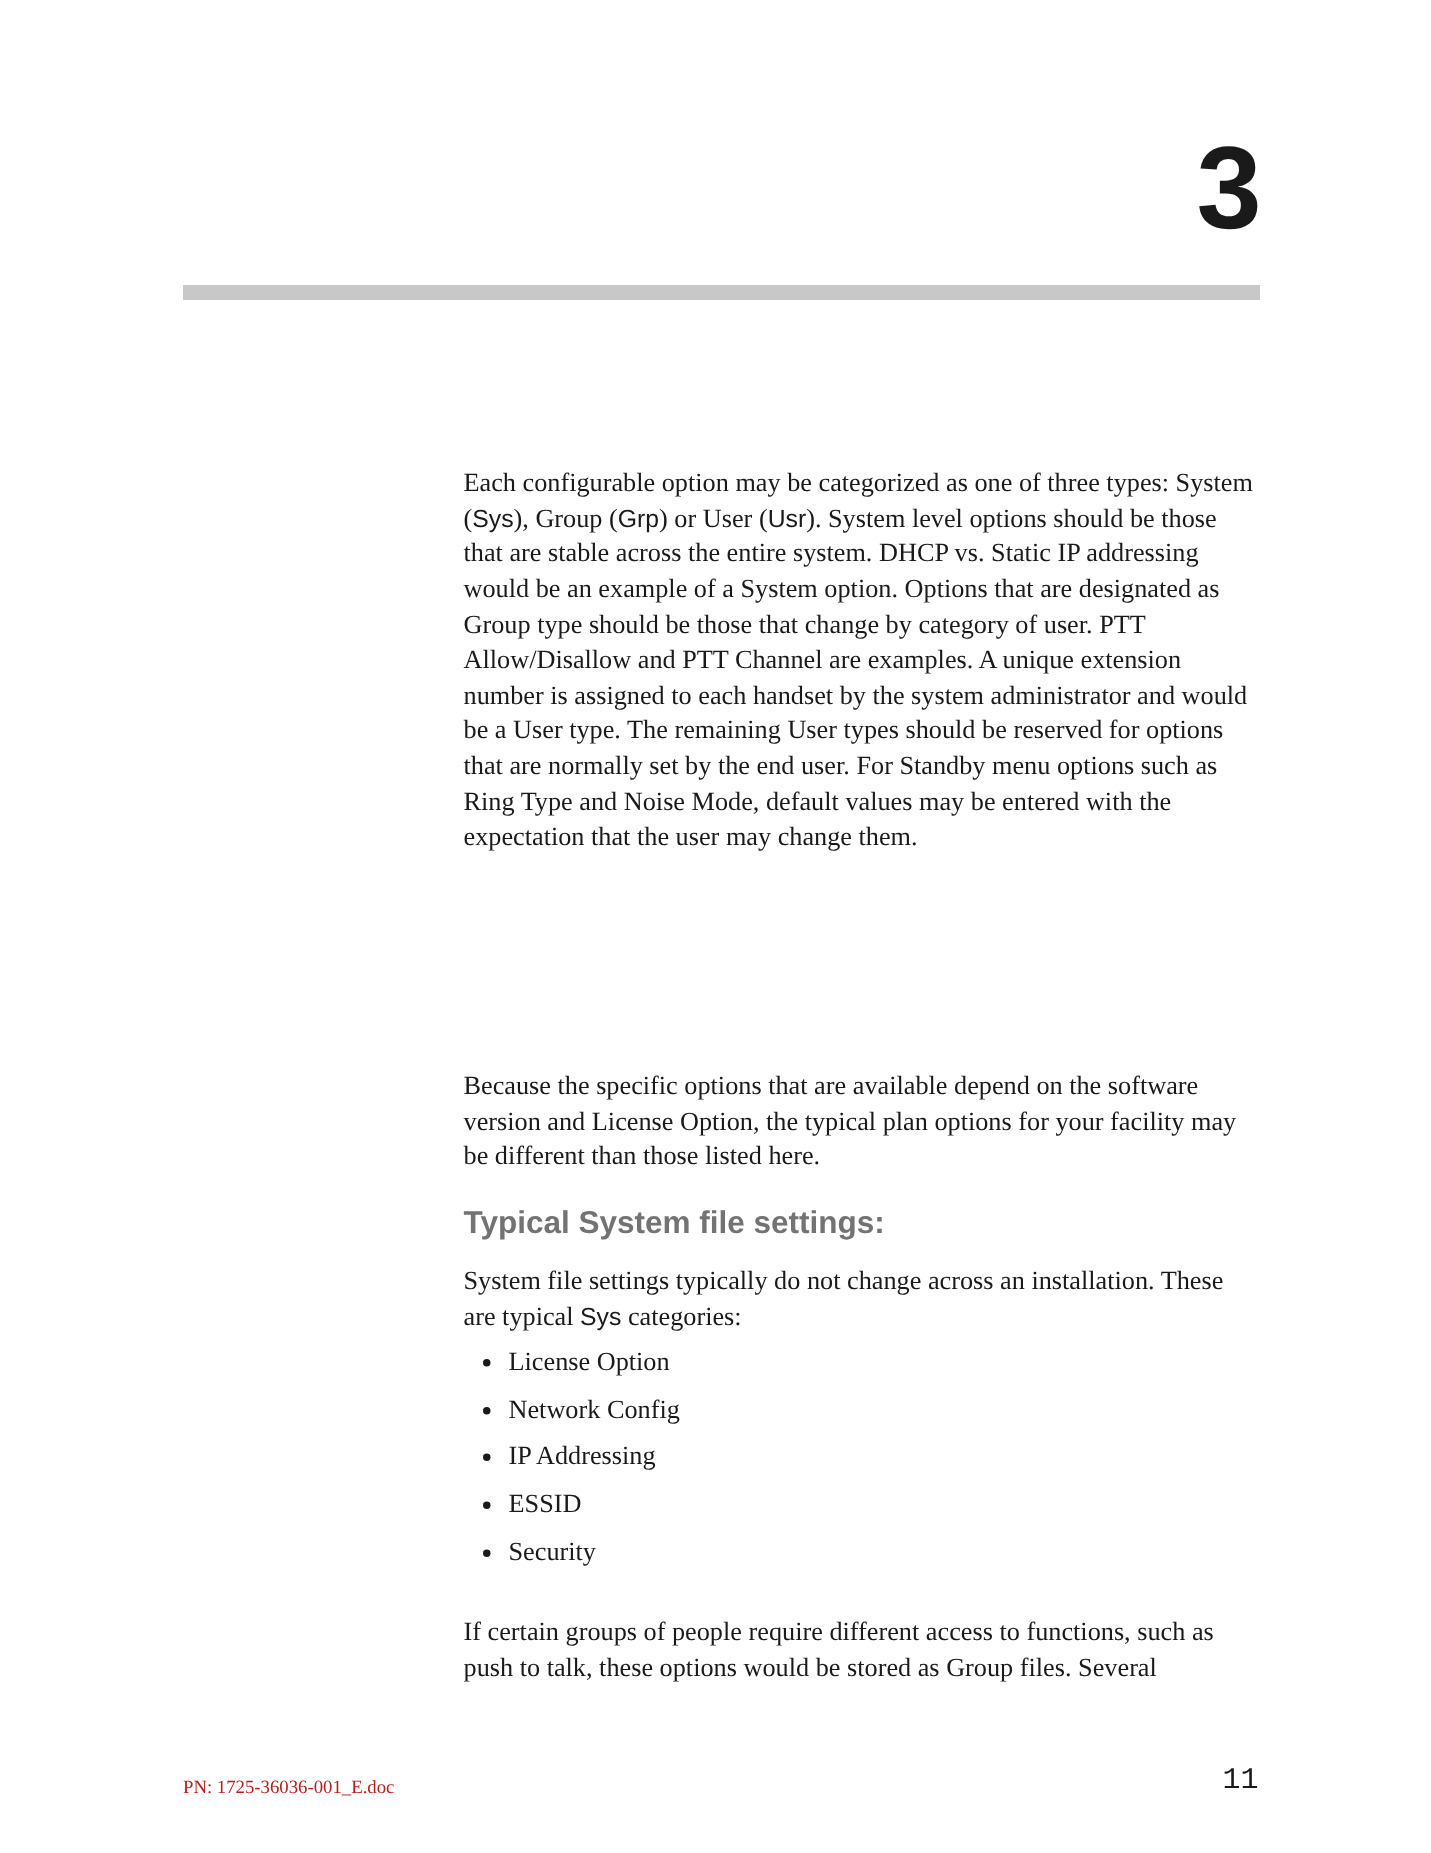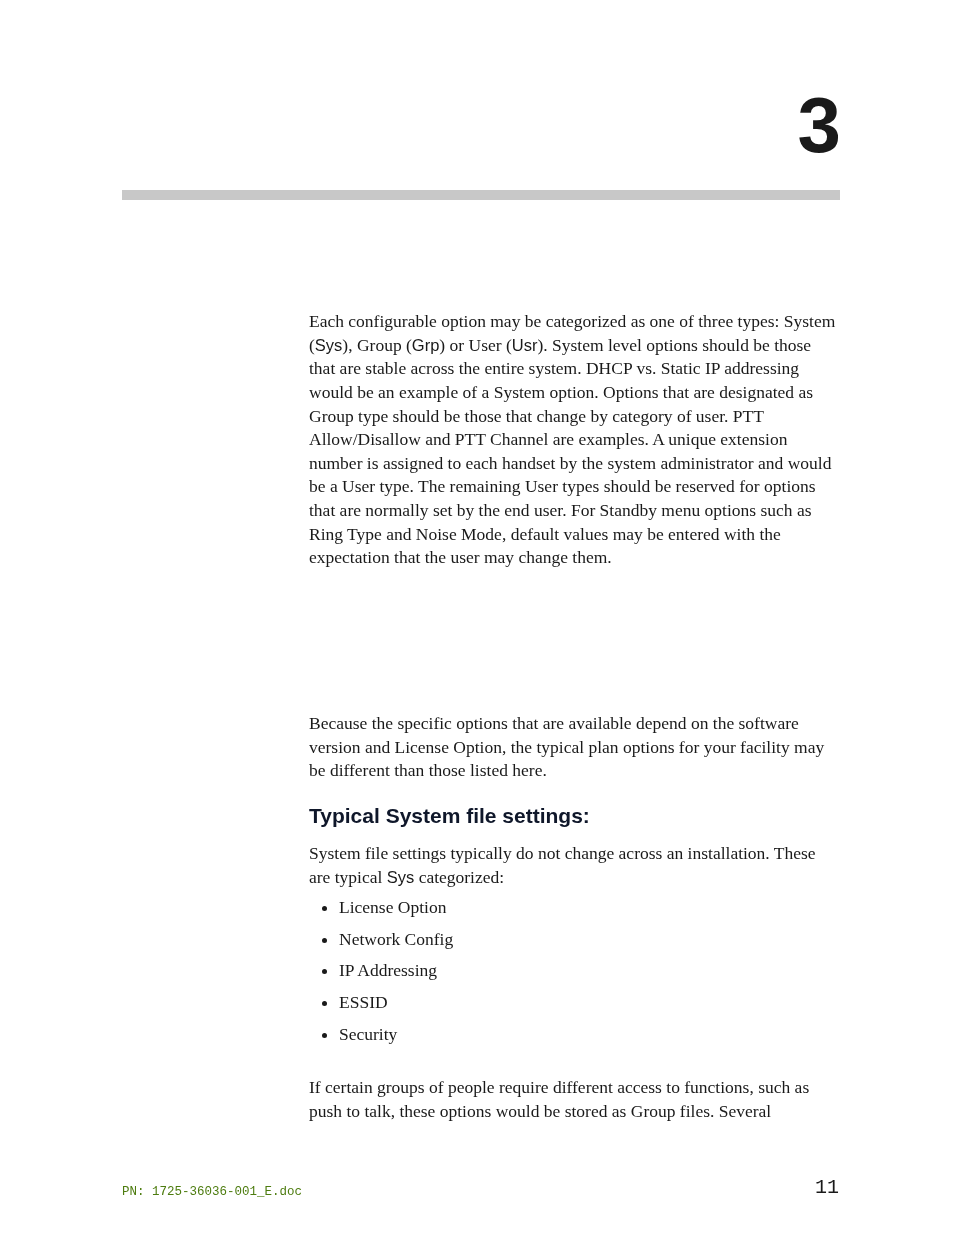--- a/index.html
+++ b/index.html
@@ -59,42 +59,42 @@
     font-size: 35px;
     font-weight: 700;
     color: #003a7a;
   }
   .h2.tcp { top: 640px; }
   .para2 { top: 712px; }
   .h3 {
     font-family: "Trebuchet MS", Arial, sans-serif;
     font-size: 21px;
     font-weight: 700;
-    color: #0f172a;
+    color: #737373;
   }
   .h3-sys { top: 802px; }
   .para3 { top: 842px; }
   ul.bullets {
     list-style: disc;
     padding-left: 30px;
     margin: 0;
   }
   ul.bullets li {
     margin-bottom: 8px;
   }
   .bullets-block { top: 896px; }
   .h3-grp { top: 1064px; }
   .para4 { top: 1076px; }
   .footer-left {
     position: absolute;
     bottom: 36px;
     left: 122px;
-    font-family: Liberation Mono, monospace;
+    font-family: Liberation Serif, serif;
     font-size: 12.5px;
-    color: #4d7c0f;
+    color: #b91c1c;
   }
   .footer-right {
     position: absolute;
     bottom: 36px;
     right: 115px;
     font-family: Liberation Mono, monospace;
     font-size: 20px;
   }
 </style>
 </head>
@@ -110,21 +110,21 @@
   <div class="body-col intro-para">
     <span>Each configurable option may be categorized as one of three types: System (</span><span class="inline-bold">Sys</span><span>), Group (</span><span class="inline-bold">Grp</span><span>) or User (</span><span class="inline-bold">Usr</span><span>). System level options should be those that are stable across the entire system. DHCP vs. Static IP addressing would be an example of a System option. Options that are designated as Group type should be those that change by category of user. PTT Allow/Disallow and PTT Channel are examples. A unique extension number is assigned to each handset by the system administrator and would be a User type. The remaining User types should be reserved for options that are normally set by the end user. For Standby menu options such as Ring Type and Noise Mode, default values may be entered with the expectation that the user may change them.</span>
   </div>
 
 
   <div class="body-col para2">Because the specific options that are available depend on the software version and License Option, the typical plan options for your facility may be different than those listed here.</div>
 
   <div class="body-col h3 h3-sys">Typical System file settings:</div>
 
   <div class="body-col para3">
-    <span>System file settings typically do not change across an installation. These are typical </span><span class="inline-bold">Sys</span><span> categorized:</span>
+    <span>System file settings typically do not change across an installation. These are typical </span><span class="inline-bold">Sys</span><span> categories:</span>
   </div>
 
   <div class="body-col bullets-block">
     <ul class="bullets">
       <li>License Option</li>
       <li>Network Config</li>
       <li>IP Addressing</li>
       <li>ESSID</li>
       <li>Security</li>
     </ul>

